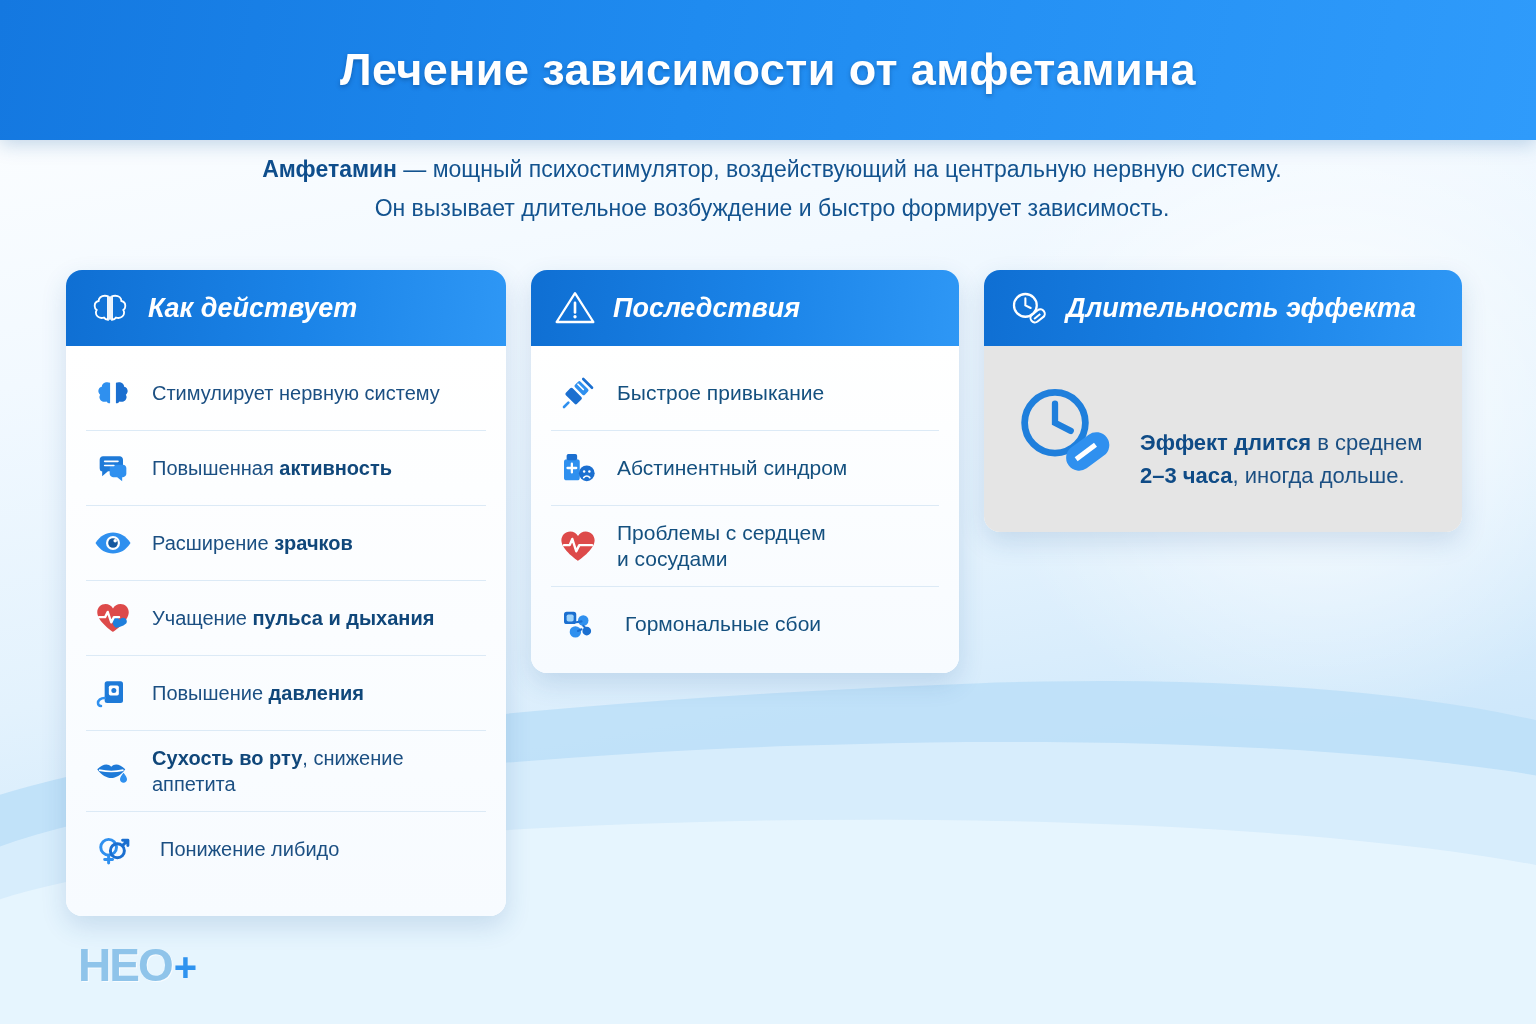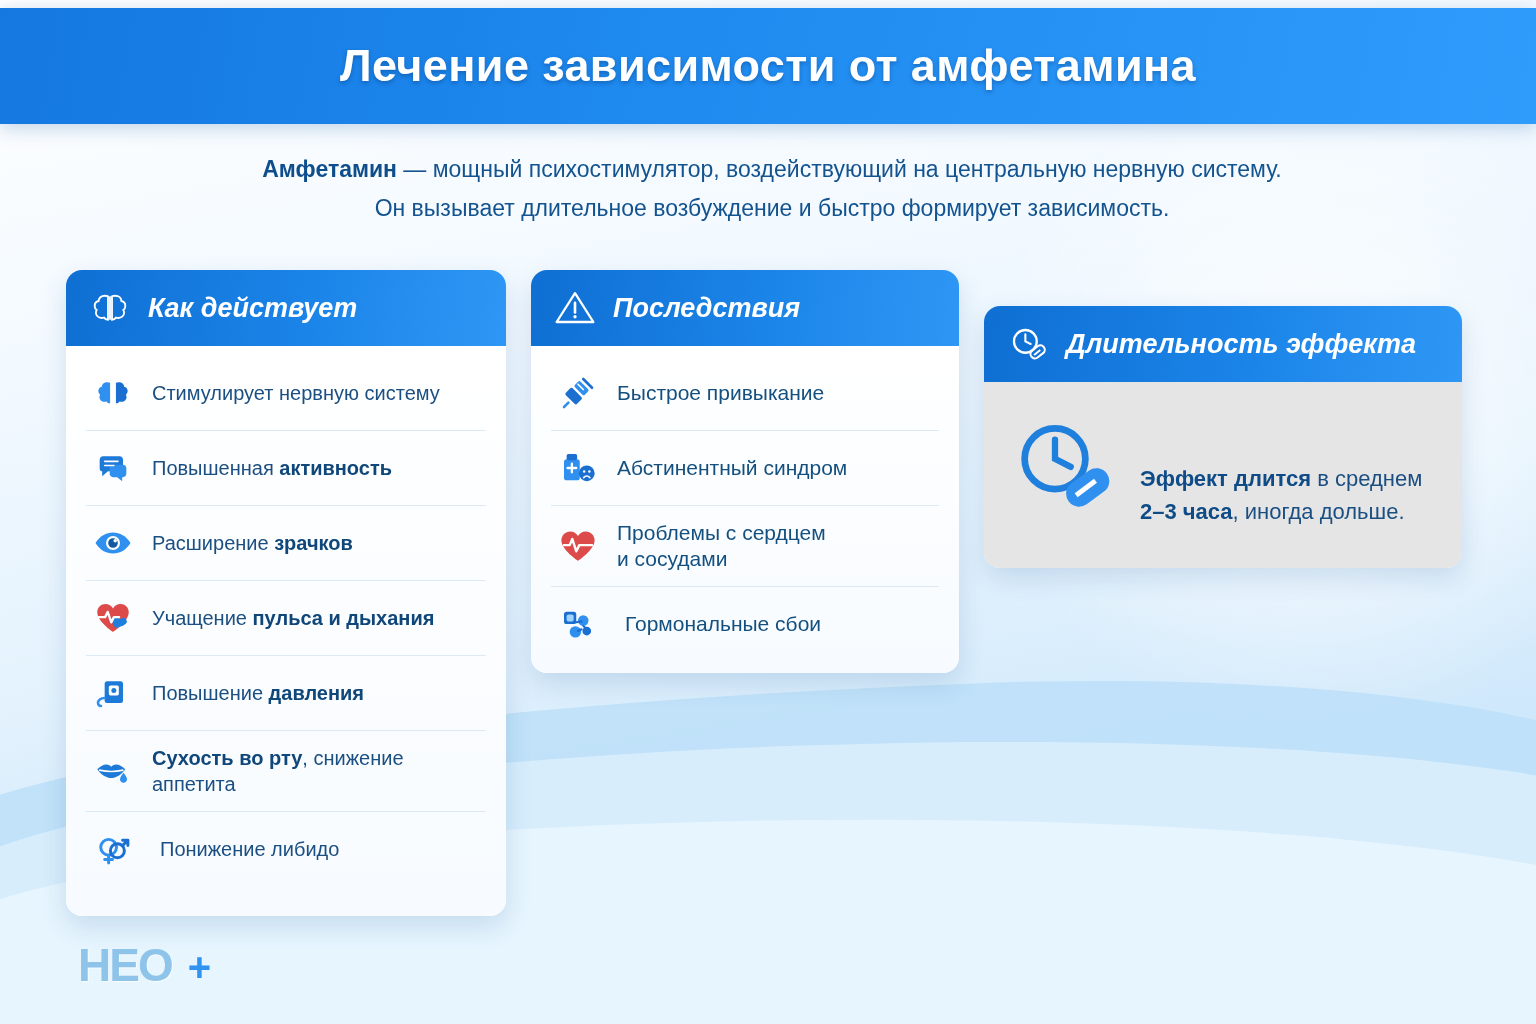--- a/index.html
+++ b/index.html
@@ -62,23 +62,23 @@
     width: 680px;
     height: 680px;
     border-radius: 50%;
     background: radial-gradient(circle at center, rgba(255,255,255,.85) 0%, rgba(255,255,255,0) 70%);
   }
 
   
   .header {
     position: absolute;
     left: 0;
-    top: 8px;
+    top: 0;
     width: 1536px;
-    height: 116px;
+    height: 140px;
     background: linear-gradient(100deg, #1478e0 0%, #1f8bf0 45%, #2f9bfb 100%);
     box-shadow: 0 4px 18px rgba(20, 90, 160, .25);
     display: flex;
     align-items: center;
     justify-content: center;
     text-align: center;
   }
   .header-title {
     color: #ffffff;
     font-size: 45px;
@@ -115,21 +115,21 @@
     align-items: flex-start;
   }
   .card {
     background: #ffffff;
     border-radius: 16px;
     box-shadow: 0 10px 26px rgba(30, 90, 150, .16);
     overflow: hidden;
   }
   .card-1 { width: 440px; }
   .card-2 { width: 428px; }
-  .card-3 { width: 478px; margin-top: 36px; }
+  .card-3 { width: 478px; }
 
   .card-head {
     height: 76px;
     background: linear-gradient(95deg, #0f6fd3 0%, #1b84e8 55%, #2e97f5 100%);
     display: flex;
     align-items: center;
     gap: 16px;
     padding: 0 22px;
     box-sizing: border-box;
     font-style: italic;
@@ -196,21 +196,21 @@
   }
   .duration-text b { color: #0f4b86; font-weight: bold; }
 
   
   .logo {
     position: absolute;
     left: 78px;
     bottom: 32px;
     display: flex;
     align-items: baseline;
-    gap: 16px;
+    gap: 2px;
   }
   .logo-text {
     font-size: 46px;
     font-weight: bold;
     letter-spacing: -2px;
     color: #8fc4ea;
     text-shadow: 1px 1px 0 rgba(255,255,255,.7);
   }
   .logo-plus {
     font-size: 40px;

